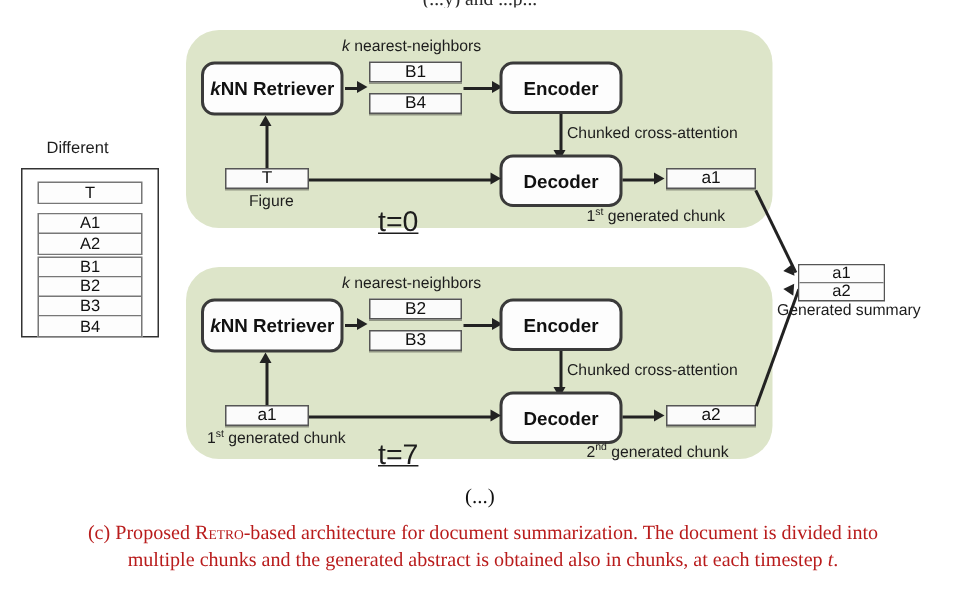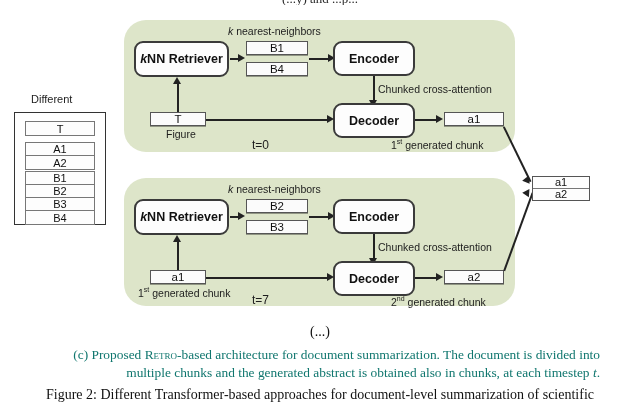--- a/index.html
+++ b/index.html
@@ -40,21 +40,21 @@
     position:absolute;background:#fbfbfb;border:1px solid #555;
     display:flex;align-items:center;justify-content:center;
     font-size:11.5px;color:#111;box-sizing:border-box;white-space:nowrap;
     box-shadow:0 1px 0 rgba(0,0,0,.35);
   }
 
   
   .lbl{
     position:absolute;font-size:10.5px;color:#1d1d1d;white-space:nowrap;
   }
-  .lbl.big{font-size:12px;}
+  .lbl.big{font-size:19px;text-decoration:underline;}
   .lbl .it{font-style:italic;}
   .lbl sup{font-size:7px;vertical-align:super;}
 
   
   .ln{position:absolute;background:#222;}
   .hln{height:1.6px;}
   .vln{width:1.6px;}
   .arrow{position:absolute;width:0;height:0;}
   .arw-r{border-top:4.5px solid transparent;border-bottom:4.5px solid transparent;border-left:7px solid #222;}
   .arw-u{border-left:4.5px solid transparent;border-right:4.5px solid transparent;border-bottom:7px solid #222;}
@@ -81,21 +81,21 @@
   .diag{position:absolute;transform-origin:0 50%;height:1.6px;background:#222;}
 
   
   .ellipsis{
     position:absolute;left:0;top:324px;width:640px;text-align:center;
     font-family:"Liberation Serif",serif;font-size:14px;color:#111;
   }
   .caption{
     position:absolute;left:44px;top:346px;width:556px;
     font-family:"Liberation Serif",serif;font-size:13.4px;line-height:18px;
-    color:#0f766e;text-align:right;
+    color:#b91c1c;text-align:center;
   }
   .caption .sc{font-variant:small-caps;}
   .caption .it{font-style:italic;}
   .figline{
     position:absolute;left:0;top:387px;width:640px;height:15px;overflow:hidden;
     font-family:"Liberation Serif",serif;font-size:14px;color:#111;
     white-space:nowrap;text-align:center;
   }
 </style>
 </head>
@@ -220,22 +220,22 @@
   <div class="diag" style="left:504px;top:126px;width:61px;transform:rotate(64deg);"></div>
   <div class="arrow arw-r" style="left:524px;top:177px;transform:rotate(52deg);"></div>
 
   <div class="diag" style="left:504px;top:270px;width:83px;transform:rotate(-70deg);"></div>
   <div class="arrow arw-r" style="left:524px;top:188px;transform:rotate(-56deg);"></div>
 
   <div id="summary-box">
     <div class="doc-row">a1</div>
     <div class="doc-row">a2</div>
   </div>
+  <div class="lbl" style="left:518px;top:201px;">Generated summary</div>
 
   <div class="ellipsis">(...)</div>
 
   <div class="caption">
     <span>(c) Proposed </span><span class="sc">Retro</span><span>-based architecture for document summarization. The document is divided into multiple chunks and the generated abstract is obtained also in chunks, at each timestep </span><span class="it">t</span><span>.</span>
   </div>
 
-  <div class="figline">Figure 2: Different Transformer-based approaches for document-level summarization of scientific</div>
 
 </div>
 
 </body></html>

